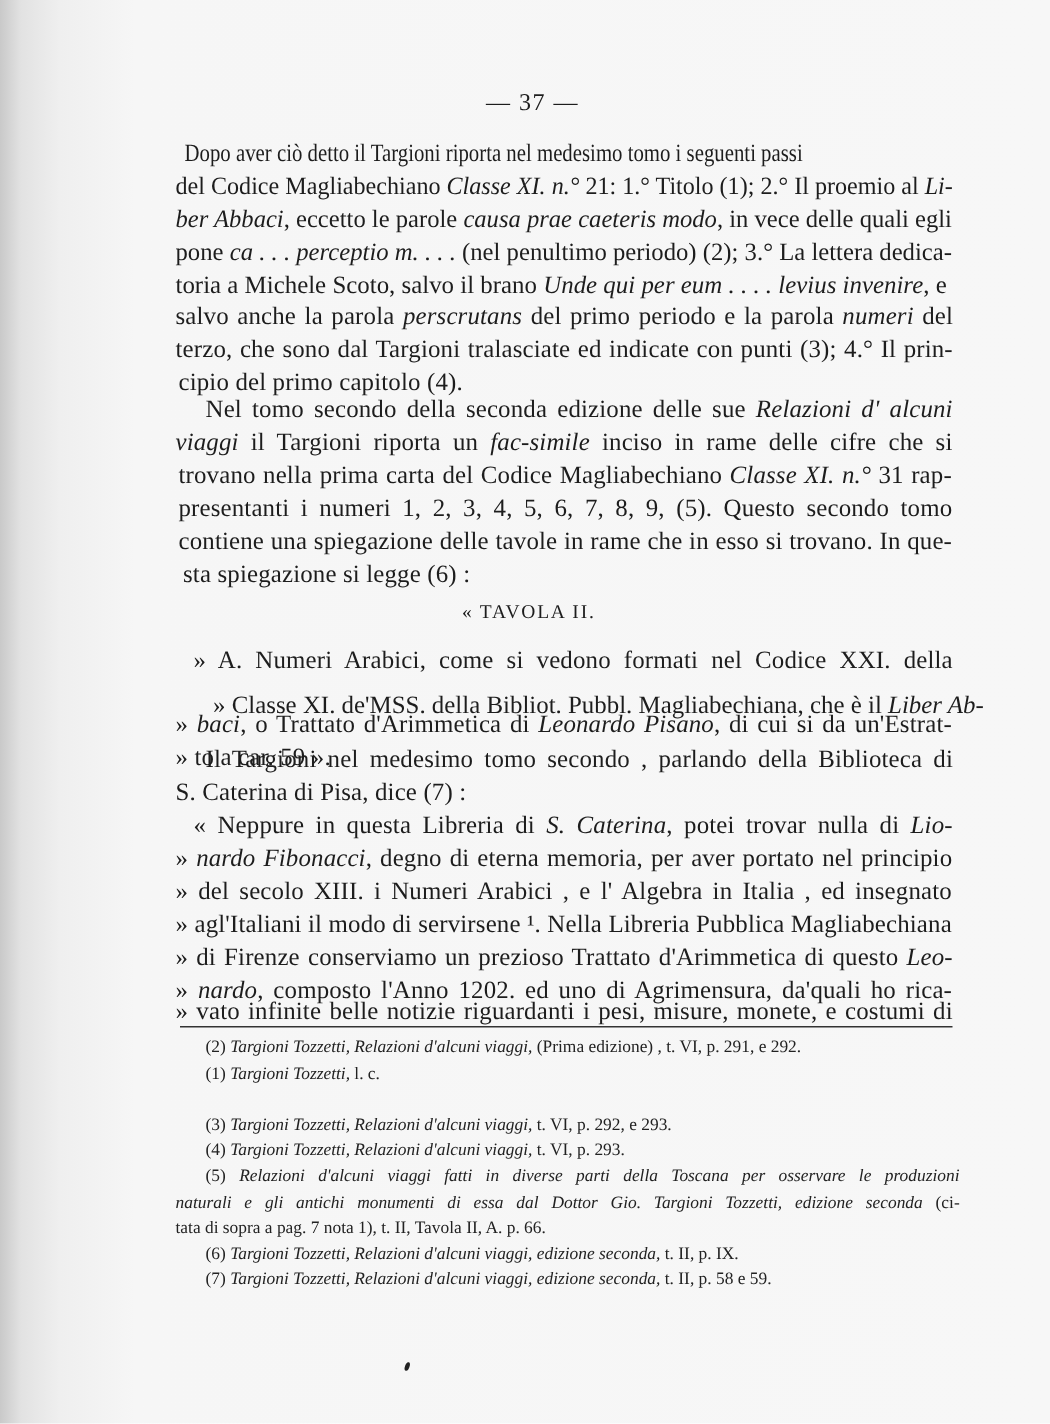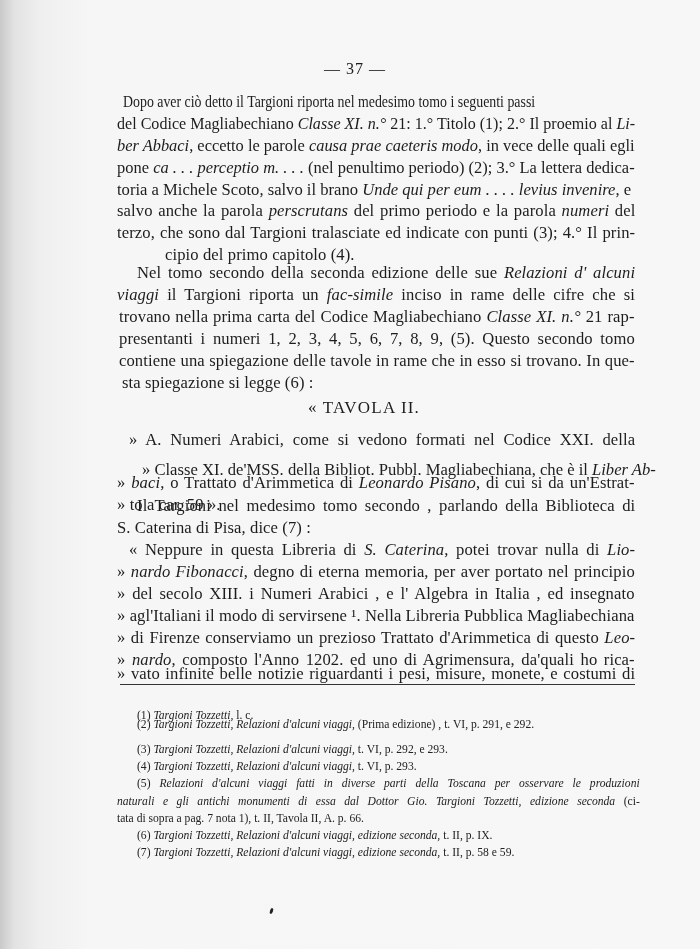--- a/index.html
+++ b/index.html
@@ -10,21 +10,21 @@
     color:#1d1d1d;
   }
   .page { position:absolute; left:0; top:0; width:700px; height:762px; }
   .ln {
     position:absolute; white-space:nowrap;
     font-family: "Liberation Serif", "DejaVu Serif", serif;
     font-size:16.6px; line-height:20px; letter-spacing:0.1px;
   }
   .ln i { font-style:italic; }
   .pageno { position:absolute; left:324px; top:60px; font-family:"Liberation Serif", serif; font-size:16px; letter-spacing:1px; }
-  .heading { font-family:"Liberation Serif", serif; font-size:17px; letter-spacing:1.2px; }
+  .heading { font-family:"Liberation Serif", serif; font-size:13px; letter-spacing:1.2px; }
   .rule { position:absolute; left:120px; width:515px; top:684px; height:0; border-top:1.3px solid #333; }
   .fn {
     position:absolute; white-space:nowrap;
     font-family: "Liberation Serif", "DejaVu Serif", serif;
     font-size:11.6px; line-height:16px; color:#222;
   }
   .fn i { font-style:italic; }
   .smudge { position:absolute; left:270px; top:908px; width:3px; height:6px; background:#222; border-radius:50%; transform:rotate(20deg); }
 </style>
 </head>
@@ -33,24 +33,24 @@
 <div class="page">
   <div class="pageno">— 37 —</div>
   <div id="body-text">
       <div class="ln" style="left: 123px; top: 92px; letter-spacing: 0px; transform-origin: left top; transform: scaleX(0.8357);"><span>Dopo aver ciò detto il Targioni riporta nel medesimo tomo i seguenti passi</span></div>
       <div class="ln" style="left: 117px; top: 114px; letter-spacing: 0px; transform-origin: left top; transform: scaleX(0.968224);"><span>del Codice Magliabechiano </span><i>Classe XI. n.°</i><span> 21: 1.° Titolo (1); 2.° Il proemio al </span><i>Li-</i></div>
       <div class="ln" style="left: 117px; top: 136px; letter-spacing: 0px; transform-origin: left top; transform: scaleX(0.98855);"><i>ber Abbaci</i><span>, eccetto le parole </span><i>causa prae caeteris modo</i><span>, in vece delle quali egli</span></div>
       <div class="ln" style="left: 117px; top: 158px; letter-spacing: 0px; transform-origin: left top; transform: scaleX(0.992337);"><span>pone </span><i>ca . . . perceptio m. . . .</i><span> (nel penultimo periodo) (2); 3.° La lettera dedica-</span></div>
       <div class="ln" style="left: 117px; top: 180px; letter-spacing: 0px;"><span>toria a Michele Scoto, salvo il brano </span><i>Unde qui per eum . . . . levius invenire</i><span>, e</span></div>
       <div class="ln" style="left: 117px; top: 201px; word-spacing: 1.41667px;"><span>salvo anche la parola </span><i>perscrutans</i><span> del primo periodo e la parola </span><i>numeri</i><span> del</span></div>
       <div class="ln" style="left: 117px; top: 223px; word-spacing: 0.769231px; text-align: right;"><span>terzo, che sono dal Targioni tralasciate ed indicate con punti (3); 4.° Il prin-</span></div>
-      <div class="ln" style="left: 119px; top: 245px; margin-left: 46px;"><span>cipio del primo capitolo (4).</span></div>
+      <div class="ln" style="left: 119px; top: 245px;"><span>cipio del primo capitolo (4).</span></div>
       <div class="ln" style="left: 137px; top: 263px; word-spacing: 2.5px;"><span>Nel tomo secondo della seconda edizione delle sue </span><i>Relazioni d' alcuni</i></div>
       <div class="ln" style="left: 117px; top: 285px; word-spacing: 3.83333px;"><i>viaggi</i><span> il Targioni riporta un </span><i>fac-simile</i><span> inciso in rame delle cifre che si</span></div>
-      <div class="ln" style="left: 119px; top: 307px; word-spacing: 0.727273px;"><span>trovano nella prima carta del Codice Magliabechiano </span><i>Classe XI. n.°</i><span> 21 rap-</span></div>
+      <div class="ln" style="left: 119px; top: 307px; word-spacing: 0.727273px;"><span>trovano nella prima carta del Codice Magliabechiano </span><i>Classe XI. n.°</i><span> 31 rap-</span></div>
       <div class="ln" style="left: 119px; top: 329px; word-spacing: 3.4px;"><span>presentanti i numeri 1, 2, 3, 4, 5, 6, 7, 8, 9, (5). Questo secondo tomo</span></div>
       <div class="ln" style="left: 119px; top: 351px; word-spacing: 0.230769px;"><span>contiene una spiegazione delle tavole in rame che in esso si trovano. In que-</span></div>
       <div class="ln" style="left: 122px; top: 373px;"><span>sta spiegazione si legge (6) :</span></div>
       <div class="ln heading" style="left: 308px; top: 398px;"><span>« TAVOLA II.</span></div>
       <div class="ln" style="left: 129px; top: 430px; word-spacing: 4.45455px;"><span>» A. Numeri Arabici, come si vedono formati nel Codice XXI. della</span></div>
       <div class="ln" style="left: 117px; top: 460px; letter-spacing: 0px; margin-left: 25px;"><span>» Classe XI. de'MSS. della Bibliot. Pubbl. Magliabechiana, che è il </span><i>Liber Ab-</i></div>
       <div class="ln" style="left: 117px; top: 473px; word-spacing: 1.5px;"><span>» </span><i>baci</i><span>, o Trattato d'Arimmetica di </span><i>Leonardo Pisano</i><span>, di cui si da un'Estrat-</span></div>
       <div class="ln" style="left: 117px; top: 495px;"><span>» to a car. 59 ».</span></div>
       <div class="ln" style="left: 137px; top: 496px; word-spacing: 3.2px;"><span>Il Targioni nel medesimo tomo secondo , parlando della Biblioteca di</span></div>
       <div class="ln" style="left: 117px; top: 518px;"><span>S. Caterina di Pisa, dice (7) :</span></div>
@@ -58,21 +58,21 @@
       <div class="ln" style="left: 117px; top: 562px; word-spacing: 1.09091px;"><span>» </span><i>nardo Fibonacci</i><span>, degno di eterna memoria, per aver portato nel principio</span></div>
       <div class="ln" style="left: 117px; top: 584px; word-spacing: 2.53333px; text-align: right;"><span>» del secolo XIII. i Numeri Arabici , e l' Algebra in Italia , ed insegnato</span></div>
       <div class="ln" style="left: 117px; top: 606px;"><span>» agl'Italiani il modo di servirsene ¹. Nella Libreria Pubblica Magliabechiana</span></div>
       <div class="ln" style="left: 117px; top: 628px; word-spacing: 1.2px;"><span>» di Firenze conserviamo un prezioso Trattato d'Arimmetica di questo </span><i>Leo-</i></div>
       <div class="ln" style="left: 117px; top: 650px; word-spacing: 2.27273px;"><span>» </span><i>nardo</i><span>, composto l'Anno 1202. ed uno di Agrimensura, da'quali ho rica-</span></div>
       <div class="ln" style="left: 117px; top: 664px; word-spacing: 1.25px;"><span>» vato infinite belle notizie riguardanti i pesi, misure, monete, e costumi di</span></div>
     </div>
   <div class="rule"></div>
   <div id="footnotes">
       <div class="fn" style="left: 137px; top: 708px;"><span>(1) </span><i>Targioni Tozzetti,</i><span> l. c.</span></div>
-      <div class="fn" style="left: 137px; top: 717px; text-align: center;"><span>(2) </span><i>Targioni Tozzetti, Relazioni d'alcuni viaggi,</i><span> (Prima edizione) , t. VI, p. 291, e 292.</span></div>
+      <div class="fn" style="left: 137px; top: 690px; text-align: center;"><span>(2) </span><i>Targioni Tozzetti, Relazioni d'alcuni viaggi,</i><span> (Prima edizione) , t. VI, p. 291, e 292.</span></div>
       <div class="fn" style="left: 137px; top: 742px;"><span>(3) </span><i>Targioni Tozzetti, Relazioni d'alcuni viaggi,</i><span> t. VI, p. 292, e 293.</span></div>
       <div class="fn" style="left: 137px; top: 759px;"><span>(4) </span><i>Targioni Tozzetti, Relazioni d'alcuni viaggi,</i><span> t. VI, p. 293.</span></div>
       <div class="fn" style="left: 137px; top: 776px; word-spacing: 6px;"><span>(5) </span><i>Relazioni d'alcuni viaggi fatti in diverse parti della Toscana per osservare le produzioni</i></div>
       <div class="fn" style="left: 117px; top: 794px; word-spacing: 5.64286px;"><i>naturali e gli antichi monumenti di essa dal Dottor Gio. Targioni Tozzetti, edizione seconda</i><span> (ci-</span></div>
       <div class="fn" style="left: 117px; top: 811px;"><span>tata di sopra a pag. 7 nota 1), t. II, Tavola II, A. p. 66.</span></div>
       <div class="fn" style="left: 137px; top: 828px;"><span>(6) </span><i>Targioni Tozzetti, Relazioni d'alcuni viaggi, edizione seconda,</i><span> t. II, p. IX.</span></div>
       <div class="fn" style="left: 137px; top: 845px;"><span>(7) </span><i>Targioni Tozzetti, Relazioni d'alcuni viaggi, edizione seconda,</i><span> t. II, p. 58 e 59.</span></div>
     </div>
   <div class="smudge"></div>
 </div>

